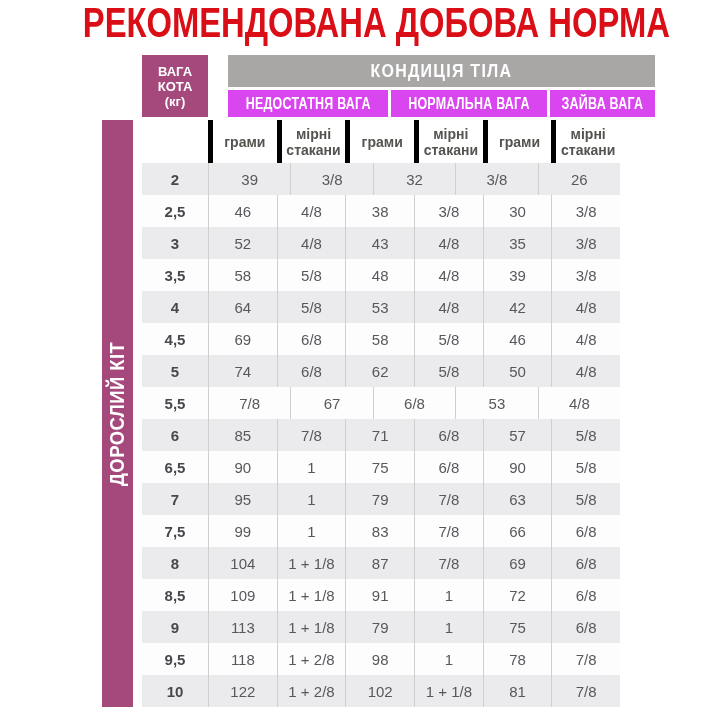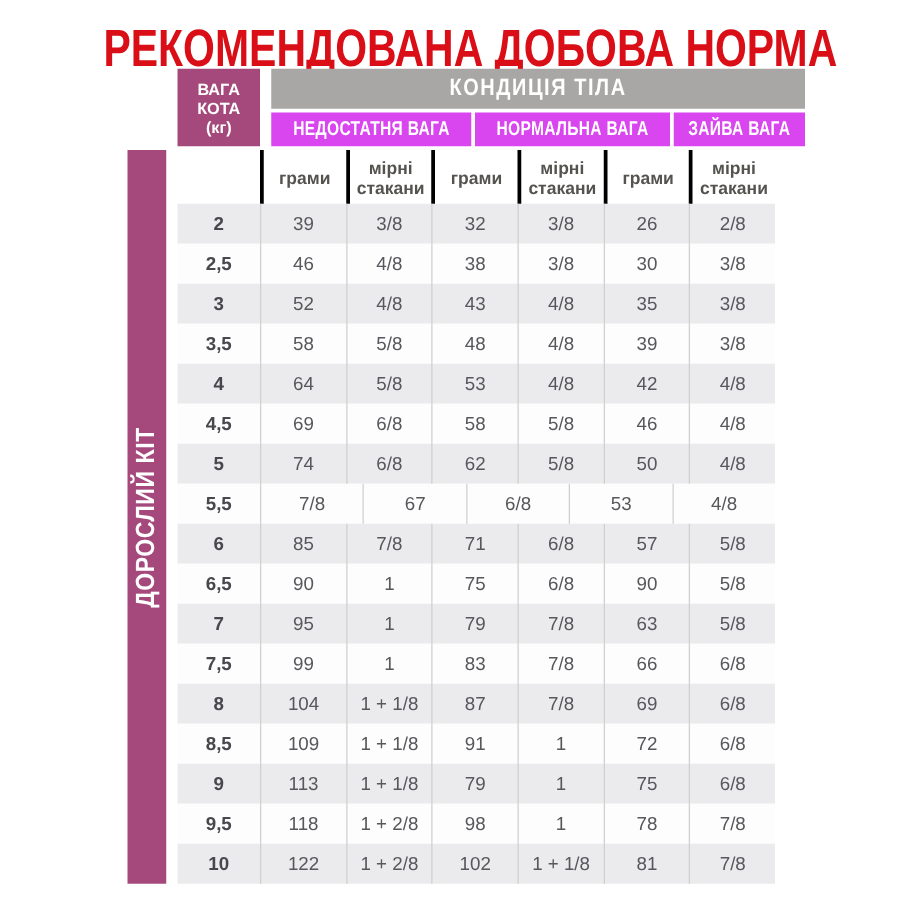--- a/index.html
+++ b/index.html
@@ -1,42 +1,42 @@
 <!DOCTYPE html>
 <html><head>
 <meta charset="utf-8">
 <style>
   html,body{margin:0;padding:0;background:#fff;}
   .page{
     position:relative;width:720px;height:720px;background:#fff;
     font-family:"Liberation Sans",sans-serif;overflow:hidden;
   }
   .title{
-    position:absolute;top:16px;left:0;width:720px;margin:0;
+    position:absolute;top:0;left:0;width:720px;margin:0;
     text-align:center;font-size:42px;line-height:46px;font-weight:bold;
     color:#d90e16;white-space:nowrap;
   }
   .condx{display:inline-block;transform:scaleX(.78);transform-origin:center;white-space:nowrap;}
   .condx2{display:inline-block;transform:scaleX(.84);transform-origin:center;white-space:nowrap;}
 
   
   .sidebar{
     position:absolute;left:102px;top:120px;width:31px;height:587px;
     background:#a5497c;display:flex;align-items:center;justify-content:center;
   }
   .sidebar-text{
     color:#fff;font-weight:bold;font-size:21px;letter-spacing:.5px;
     white-space:nowrap;transform:rotate(-90deg) scaleX(.88);transform-origin:center;
   }
 
   
   .table{position:absolute;left:142px;top:55px;width:478px;}
   .thead{display:flex;height:62px;}
   .weight-head{
-    flex:0 0 66px;margin-right:9px;background:#a5497c;color:#fff;
+    flex:0 0 66px;margin-right:20px;background:#a5497c;color:#fff;
     display:flex;align-items:center;justify-content:center;text-align:center;
     font-weight:bold;font-size:13px;line-height:15px;
   }
   .cond-wrap{flex:1;display:flex;flex-direction:column;}
   .cond-head{
     height:32px;margin-bottom:3px;background:#a9a6a6;color:#fff;
     display:flex;align-items:center;justify-content:center;
     font-weight:bold;font-size:19px;letter-spacing:1.5px;
   }
   .group-row{flex:1;display:flex;gap:3px;}
@@ -44,21 +44,21 @@
     flex:1;background:#d946ef;color:#fff;display:flex;align-items:center;
     justify-content:center;font-weight:bold;font-size:16px;letter-spacing:.3px;
   }
 
   .subhead{display:flex;height:43px;margin-top:3px;}
   .subhead .cell{
     flex:1;display:flex;align-items:center;justify-content:center;text-align:center;
     font-size:14px;line-height:16px;font-weight:bold;color:#55534f;
   }
   .subhead .wcell{flex:0 0 66px;}
-  .subhead .cell + .cell{border-left:3px solid #000000;}
+  .subhead .cell + .cell{border-left:5px solid #000000;}
 
   .rows{width:478px;}
   .trow{display:flex;height:32px;}
   .trow.even{background:#ebebed;}
   .trow.odd{background:#fdfdfe;}
   .trow .cell{
     flex:1;display:flex;align-items:center;justify-content:center;
     font-size:15px;color:#58585c;
   }
   .trow .wcell{flex:0 0 66px;font-weight:bold;color:#47484c;}
@@ -117,21 +117,20 @@
     </div>
 
     <div class="rows">
         <div class="trow even">
           <div class="cell wcell">2</div>
           <div class="cell">39</div>
           <div class="cell">3/8</div>
           <div class="cell">32</div>
           <div class="cell">3/8</div>
           <div class="cell">26</div>
-          <div class="cell">2/8</div>
         </div>
         <div class="trow odd">
           <div class="cell wcell">2,5</div>
           <div class="cell">46</div>
           <div class="cell">4/8</div>
           <div class="cell">38</div>
           <div class="cell">3/8</div>
           <div class="cell">30</div>
           <div class="cell">3/8</div>
         </div>

